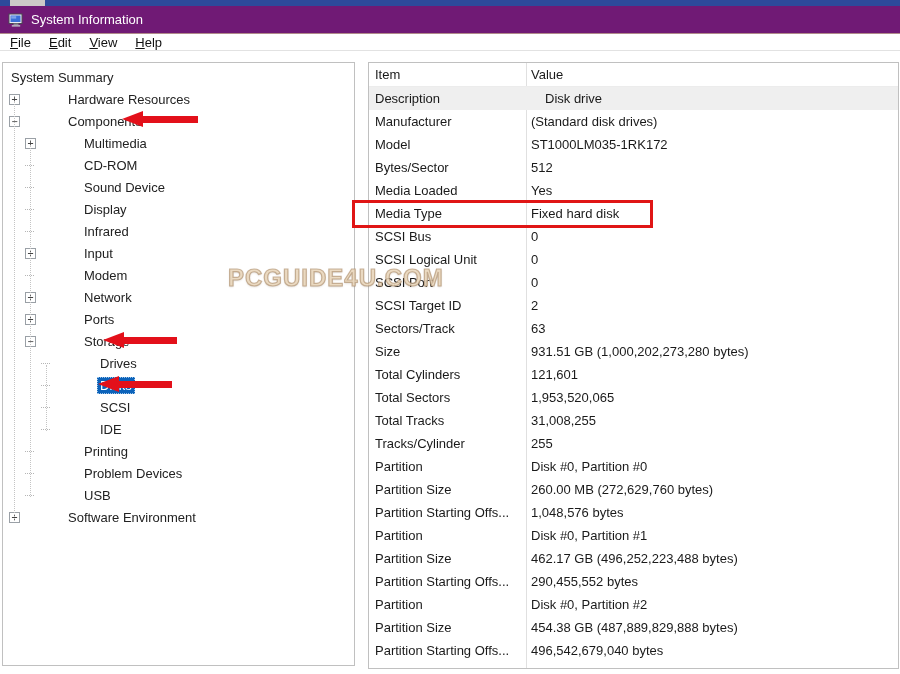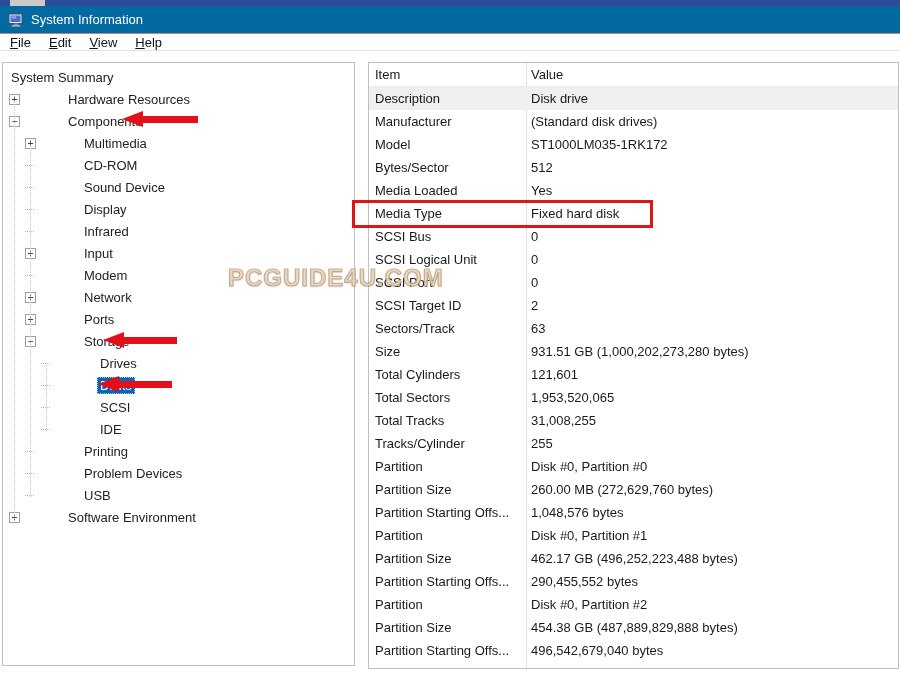--- a/index.html
+++ b/index.html
@@ -10,21 +10,21 @@
     font-family: "Liberation Sans", "DejaVu Sans", sans-serif;
     font-size: 13px; color: #1a1a1a;
     -webkit-font-smoothing: antialiased;
   }
   
   .top-strip { position: absolute; left: 0; top: 0; width: 900px; height: 6px; background: #2d4a9b; }
   .top-tab { position: absolute; left: 10px; top: 0; width: 35px; height: 6px; background: #ccc9c7; }
   
   .titlebar {
     position: absolute; left: 0; top: 6px; width: 900px; height: 28px;
-    background: #0369a1; border-bottom: 1px solid #b08a8a;
+    background: #701a75; border-bottom: 1px solid #b08a8a;
     display: flex; align-items: center; padding-left: 8px; box-sizing: border-box;
   }
   .app-icon { width: 16px; height: 16px; margin-right: 7px; display: inline-block; }
   .title-text { color: #ffffff; font-size: 13px; }
   
   .menubar {
     position: absolute; left: 0; top: 34px; width: 900px; height: 17px;
     background: #ffffff; border-bottom: 1px solid #e2e2e2;
     display: flex; align-items: center; padding-left: 4px; box-sizing: border-box;
   }
@@ -54,21 +54,21 @@
   }
   .guide { position: absolute; border-left: 1px dotted #c4c4c4; width: 0; }
   
   .table-panel {
     position: absolute; left: 368px; top: 3px; width: 531px; height: 607px;
     border: 1px solid #c0c0c0; box-sizing: border-box; background: #fff; overflow: hidden;
   }
   .col-sep { position: absolute; left: 157px; top: 0; bottom: 0; width: 1px; background: #e0e0e0; z-index: 1; }
   .table-header { display: flex; height: 23px; align-items: center; border-bottom: 1px solid #ececec; position: relative; z-index: 2; }
   .table-row { display: flex; height: 23px; align-items: center; position: relative; z-index: 2; }
-  .table-row.shaded { background: #efefef; }
+  .table-row.shaded { background: #efefef; gap: 14px; }
   .cell-item { width: 157px; padding-left: 6px; box-sizing: border-box; flex: none; white-space: nowrap; overflow: hidden; }
   .cell-value { padding-left: 5px; white-space: nowrap; }
   
   .red-box {
     position: absolute; left: 352px; top: 141px; width: 301px; height: 28px;
     border: 3px solid #e01515; box-sizing: border-box; z-index: 15; pointer-events: none;
   }
   .arrow { position: absolute; height: 16px; z-index: 15; pointer-events: none; }
   .arrow .head {
     position: absolute; left: 0; top: 0; width: 0; height: 0;

